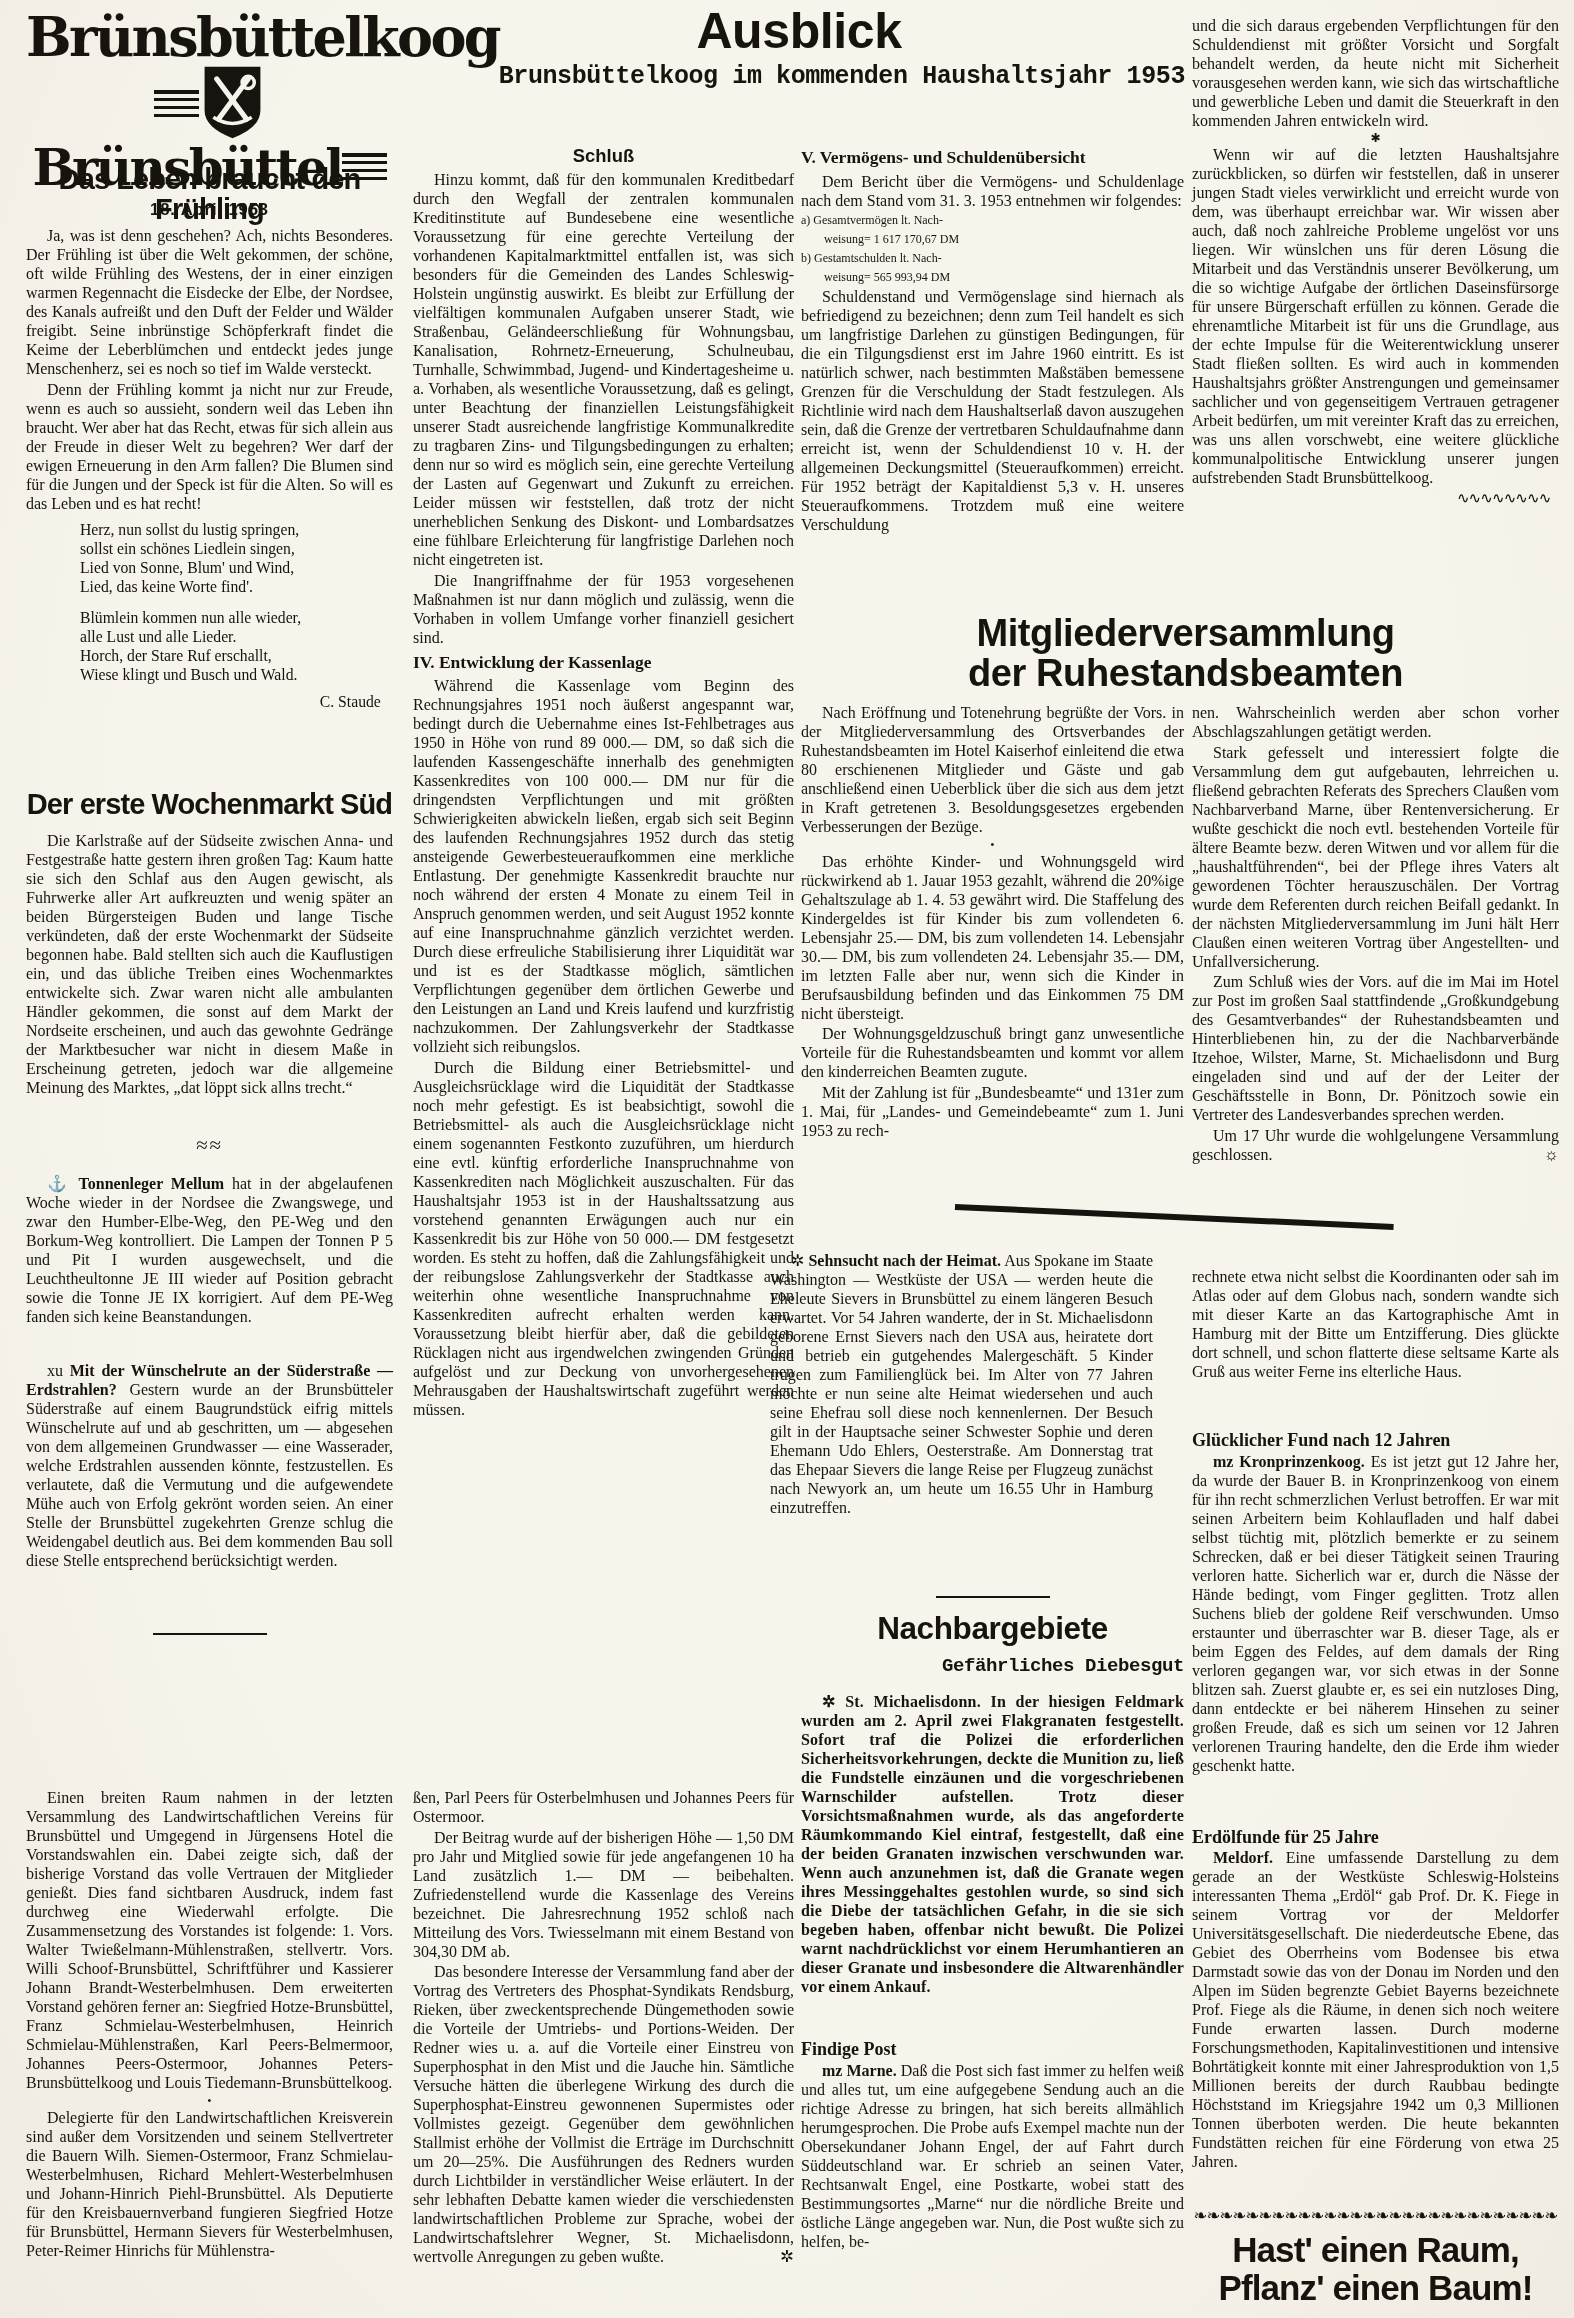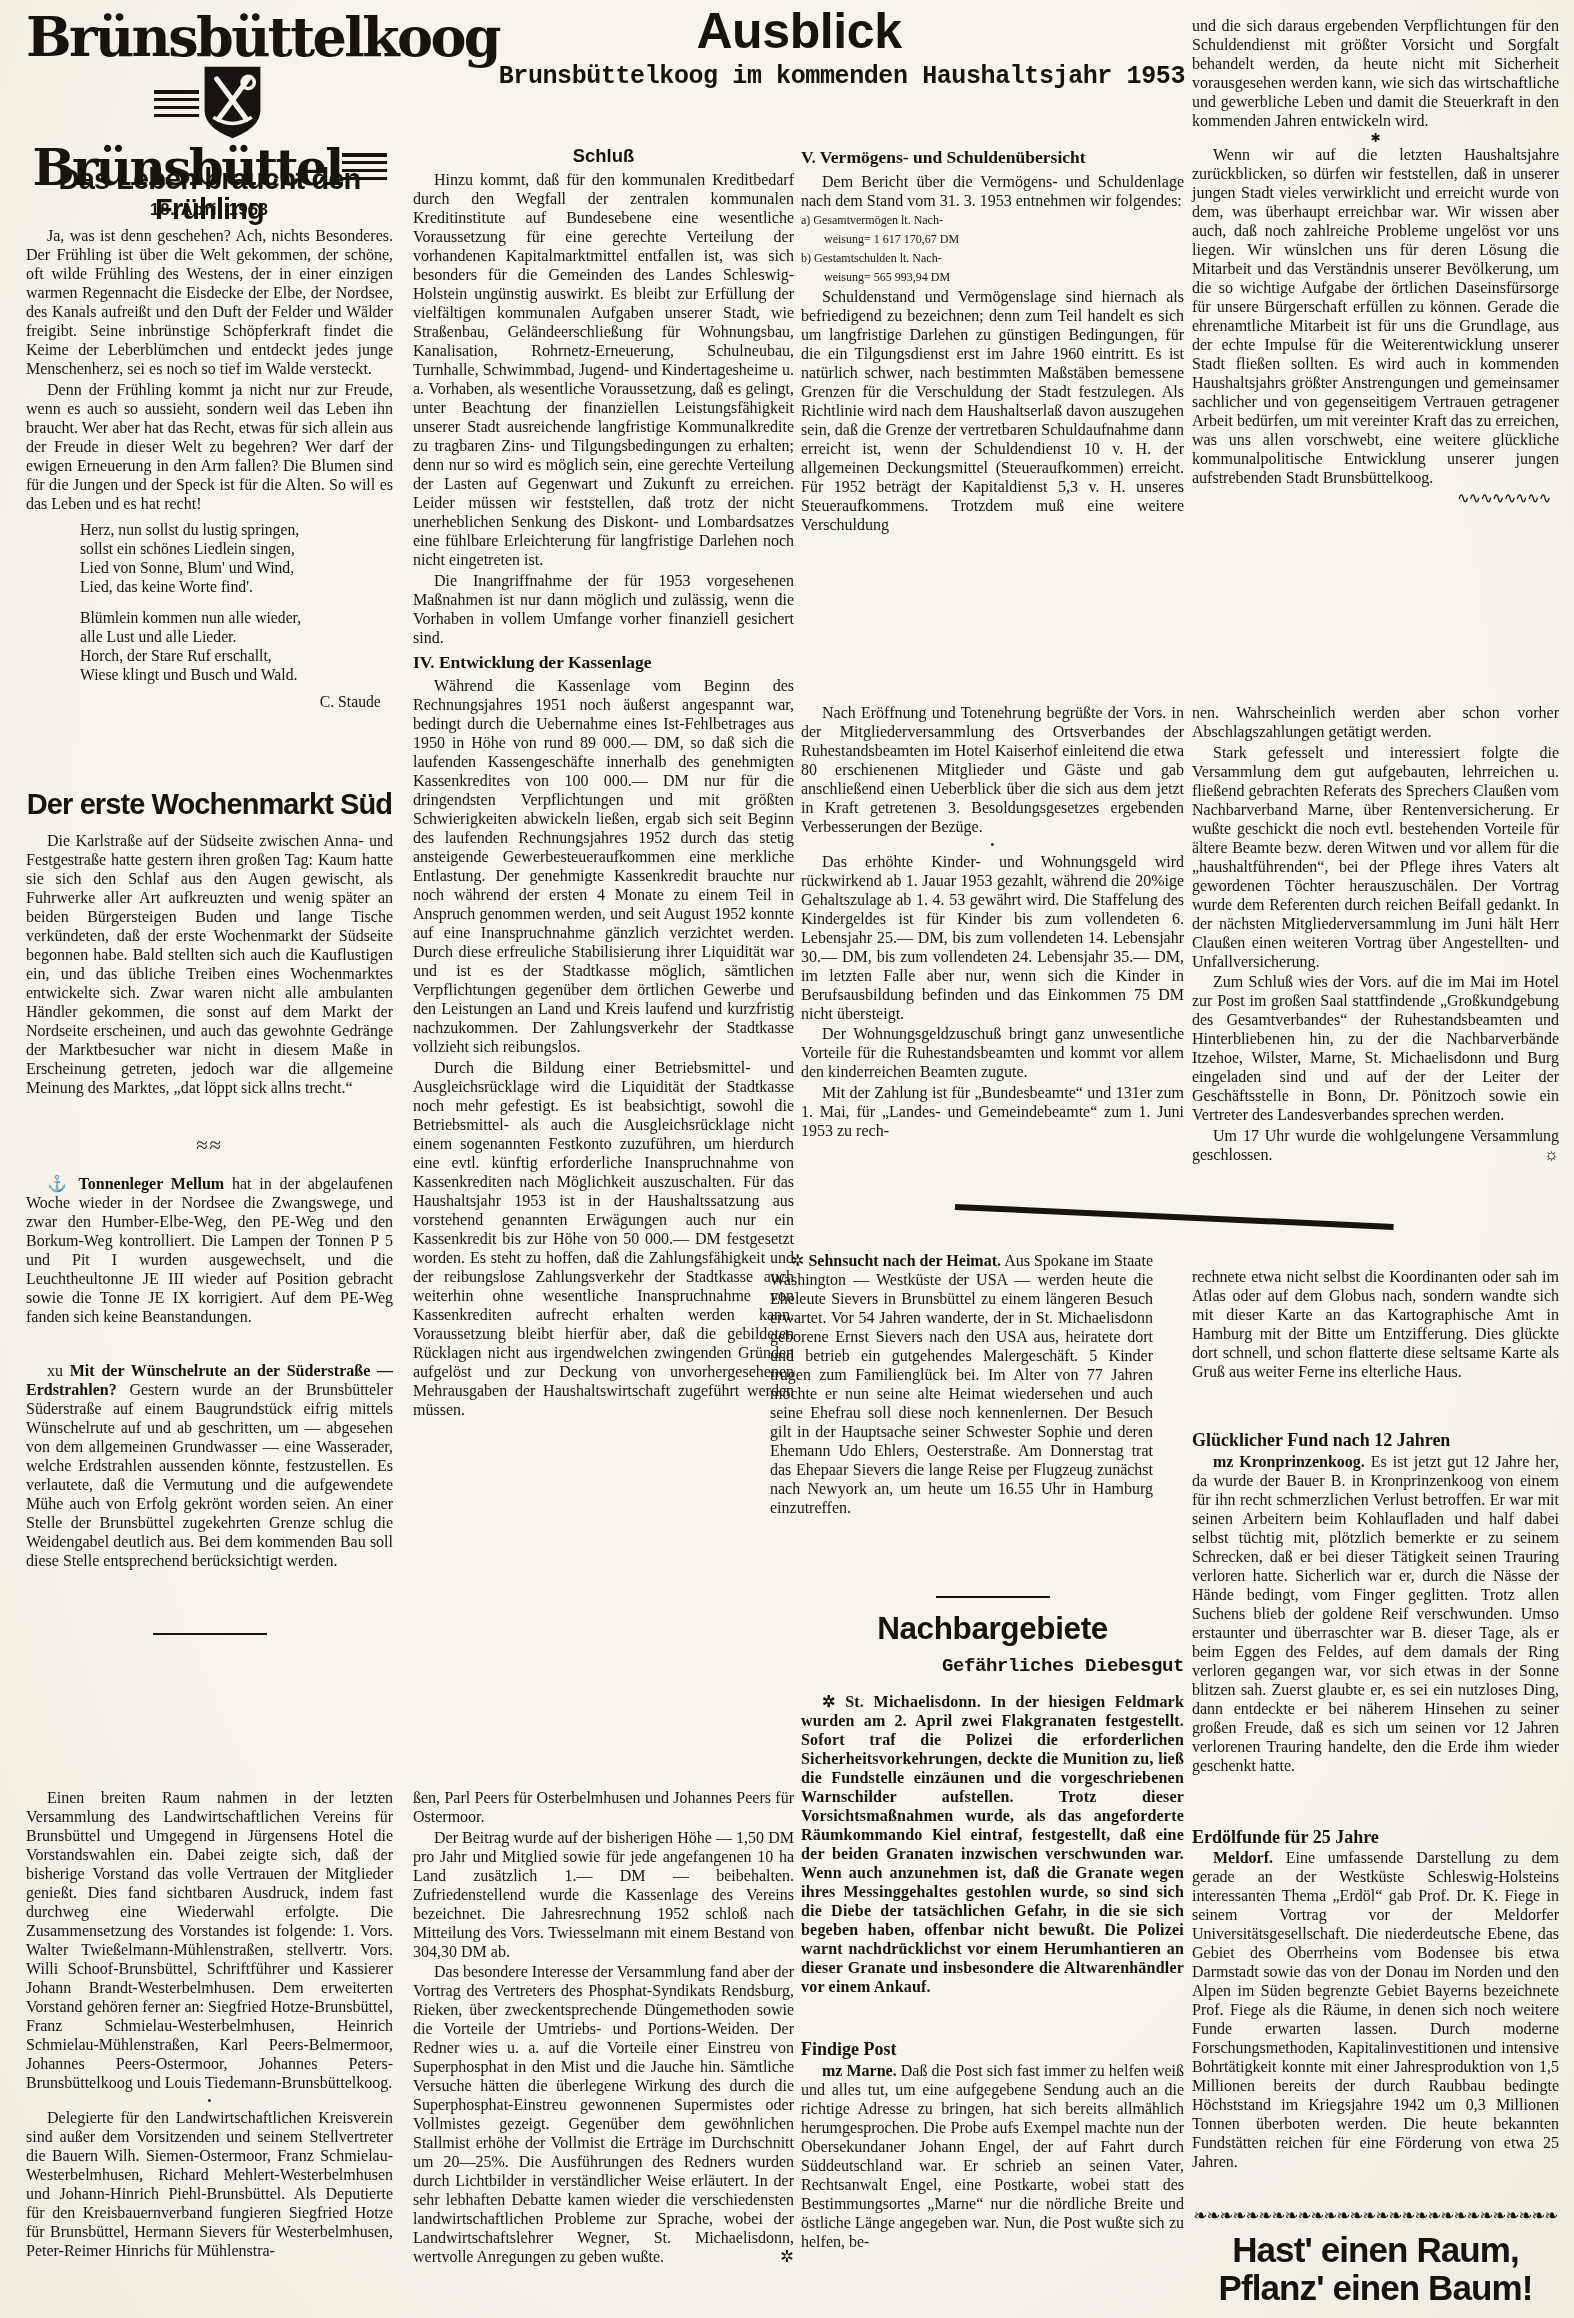--- a/index.html
+++ b/index.html
@@ -131,20 +131,24 @@
     <p class="p">Schuldenstand und Vermögenslage sind hiernach als befriedigend zu bezeichnen; denn zum Teil handelt es sich um langfristige Darlehen zu günstigen Bedingungen, für die ein Tilgungsdienst erst im Jahre 1960 eintritt. Es ist natürlich schwer, nach bestimmten Maßstäben bemessene Grenzen für die Verschuldung der Stadt festzulegen. Als Richtlinie wird nach dem Haushaltserlaß davon auszugehen sein, daß die Grenze der vertretbaren Schuldaufnahme dann erreicht ist, wenn der Schuldendienst 10 v. H. der allgemeinen Deckungsmittel (Steueraufkommen) erreicht. Für 1952 beträgt der Kapitaldienst 5,3 v. H. unseres Steueraufkommens. Trotzdem muß eine weitere Verschuldung</p>
   </div>
 
   <div class="seg" style="left:1192px;top:15.7px;width:367px;">
     <p class="p noind">und die sich daraus ergebenden Verpflichtungen für den Schuldendienst mit größter Vorsicht und Sorgfalt behandelt werden, da heute nicht mit Sicherheit vorausgesehen werden kann, wie sich das wirtschaftliche und gewerbliche Leben und damit die Steuerkraft in den kommenden Jahren entwickeln wird.</p>
     <div class="sep-star">✱</div>
     <p class="p">Wenn wir auf die letzten Haushaltsjahre zurückblicken, so dürfen wir feststellen, daß in unserer jungen Stadt vieles verwirklicht und erreicht wurde von dem, was überhaupt erreichbar war. Wir wissen aber auch, daß noch zahlreiche Probleme ungelöst vor uns liegen. Wir wünslchen uns für deren Lösung die Mitarbeit und das Verständnis unserer Bevölkerung, um die so wichtige Aufgabe der örtlichen Daseinsfürsorge für unsere Bürgerschaft erfüllen zu können. Gerade die ehrenamtliche Mitarbeit ist für uns die Grundlage, aus der echte Impulse für die Weiterentwicklung unserer Stadt fließen sollten. Es wird auch in kommenden Haushaltsjahrs größter Anstrengungen und gemeinsamer sachlicher und von gegenseitigem Vertrauen getragener Arbeit bedürfen, um mit vereinter Kraft das zu erreichen, was uns allen vorschwebt, eine weitere glückliche kommunalpolitische Entwicklung unserer jungen aufstrebenden Stadt Brunsbüttelkoog.</p>
     <div class="squiggle">∿∿∿∿∿∿∿∿</div>
   </div>
 
+  <div class="seg" style="left:875px;top:614px;width:621px;">
+    <div class="hl hl-l">Mitgliederversammlung</div>
+    <div class="hl hl-l">der Ruhestandsbeamten</div>
+  </div>
 
   <div class="seg" style="left:801px;top:703px;width:383px;">
     <p class="p">Nach Eröffnung und Totenehrung begrüßte der Vors. in der Mitgliederversammlung des Ortsverbandes der Ruhestandsbeamten im Hotel Kaiserhof einleitend die etwa 80 erschienenen Mitglieder und Gäste und gab anschließend einen Ueberblick über die sich aus dem jetzt in Kraft getretenen 3. Besoldungsgesetzes ergebenden Verbesserungen der Bezüge.</p>
     <div class="sep-star">•</div>
     <p class="p">Das erhöhte Kinder- und Wohnungsgeld wird rückwirkend ab 1. Jauar 1953 gezahlt, während die 20%ige Gehaltszulage ab 1. 4. 53 gewährt wird. Die Staffelung des Kindergeldes ist für Kinder bis zum vollendeten 6. Lebensjahr 25.— DM, bis zum vollendeten 14. Lebensjahr 30.— DM, bis zum vollendeten 24. Lebensjahr 35.— DM, im letzten Falle aber nur, wenn sich die Kinder in Berufsausbildung befinden und das Einkommen 75 DM nicht übersteigt.</p>
     <p class="p">Der Wohnungsgeldzuschuß bringt ganz unwesentliche Vorteile für die Ruhestandsbeamten und kommt vor allem den kinderreichen Beamten zugute.</p>
     <p class="p">Mit der Zahlung ist für „Bundesbeamte“ und 131er zum 1. Mai, für „Landes- und Gemeindebeamte“ zum 1. Juni 1953 zu rech-</p>
   </div>
 
   <div class="seg" style="left:1192px;top:703px;width:367px;">

